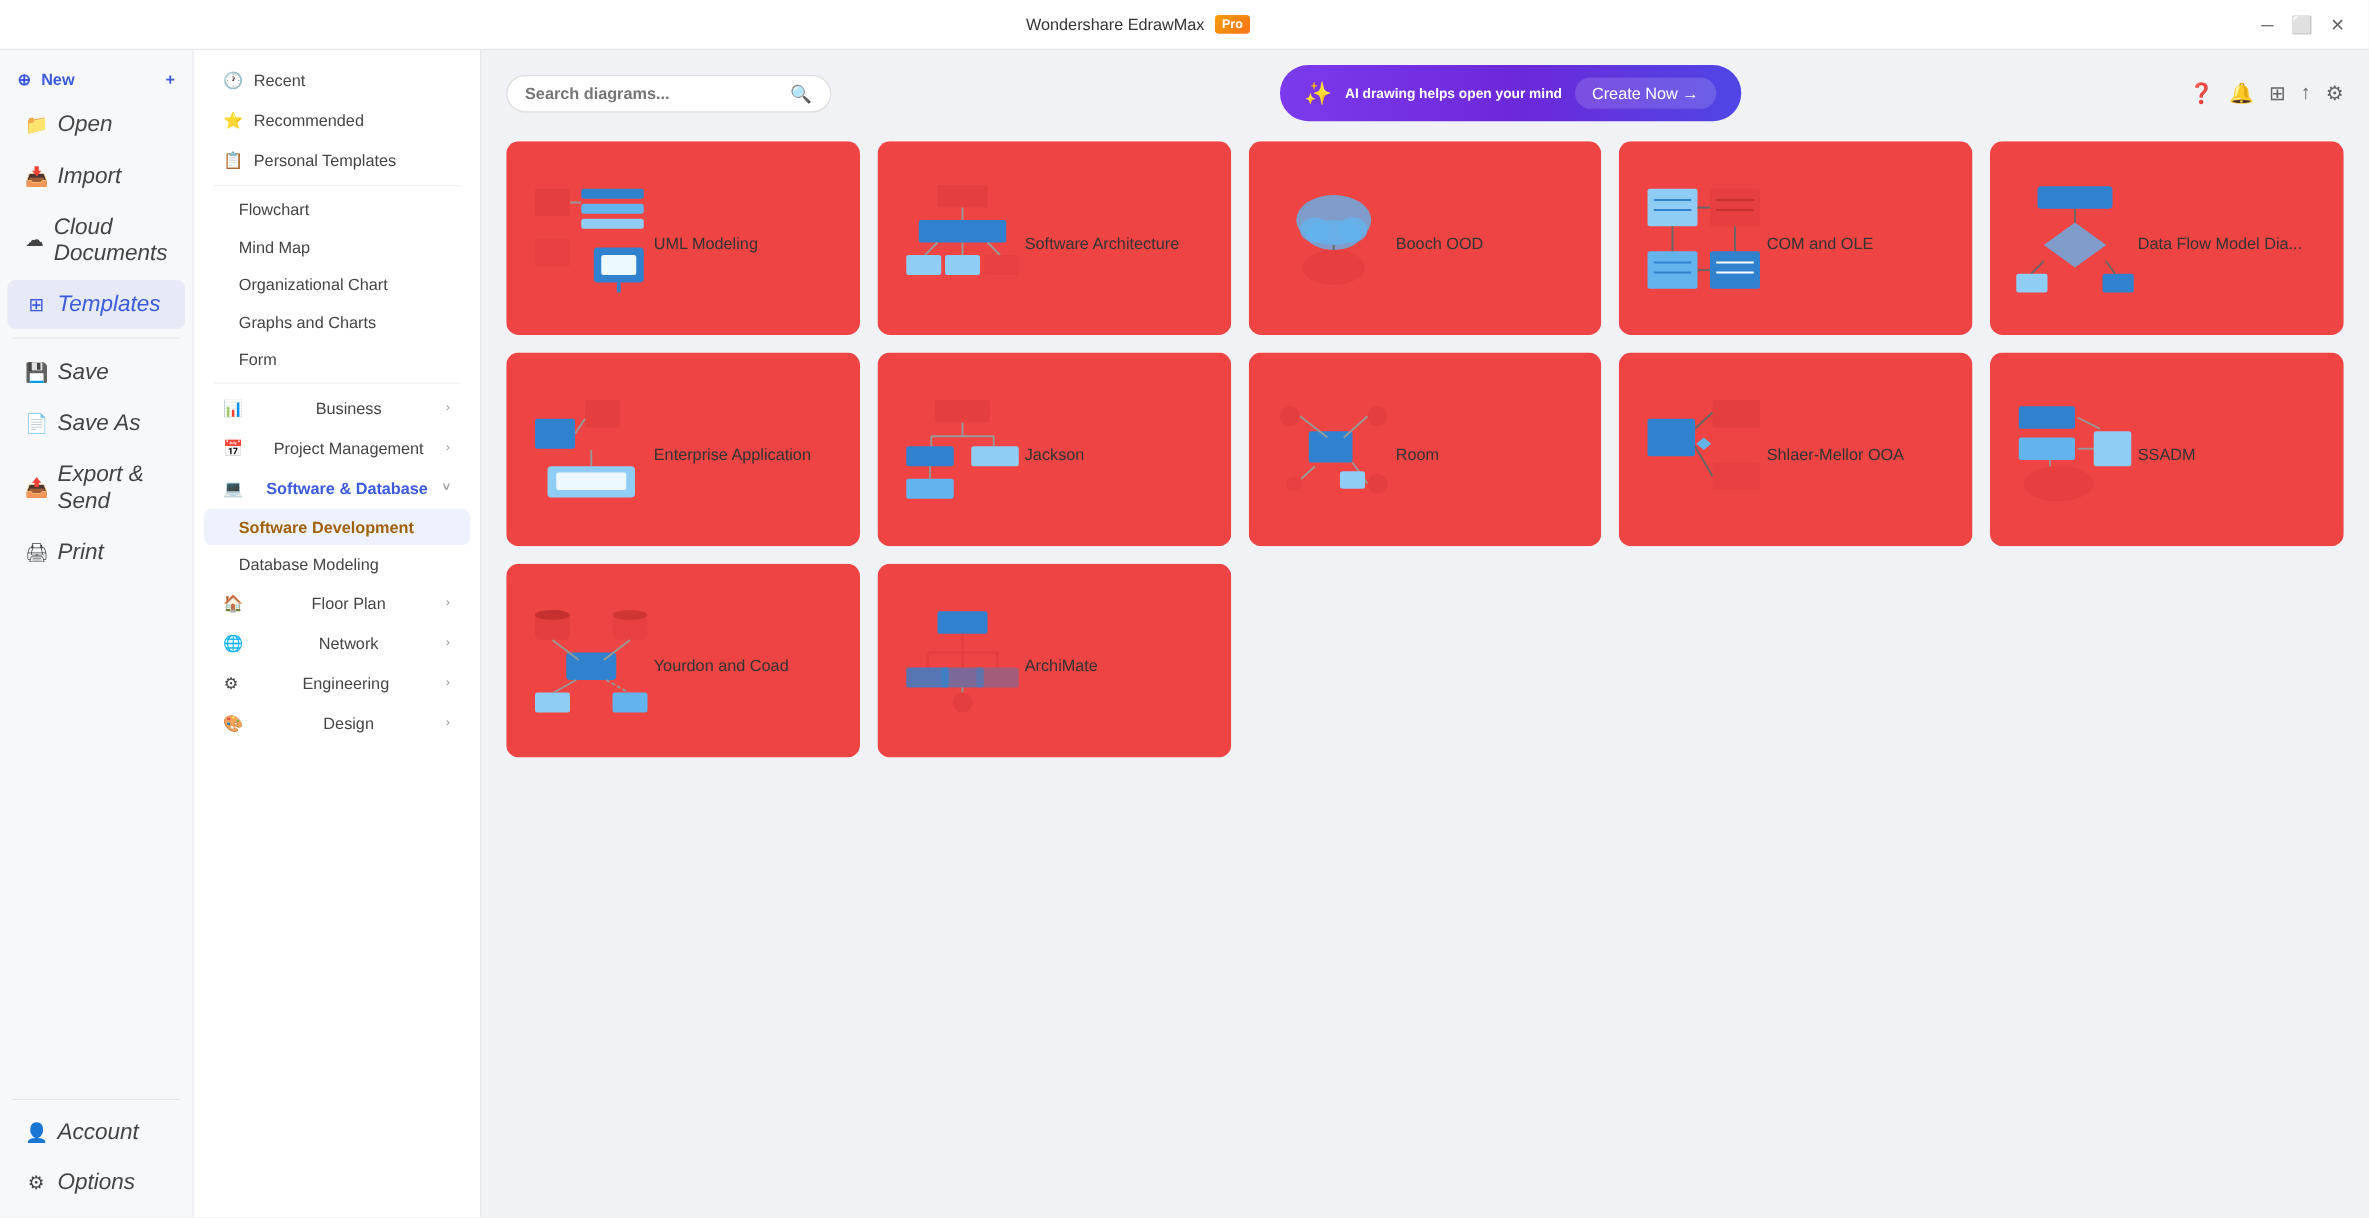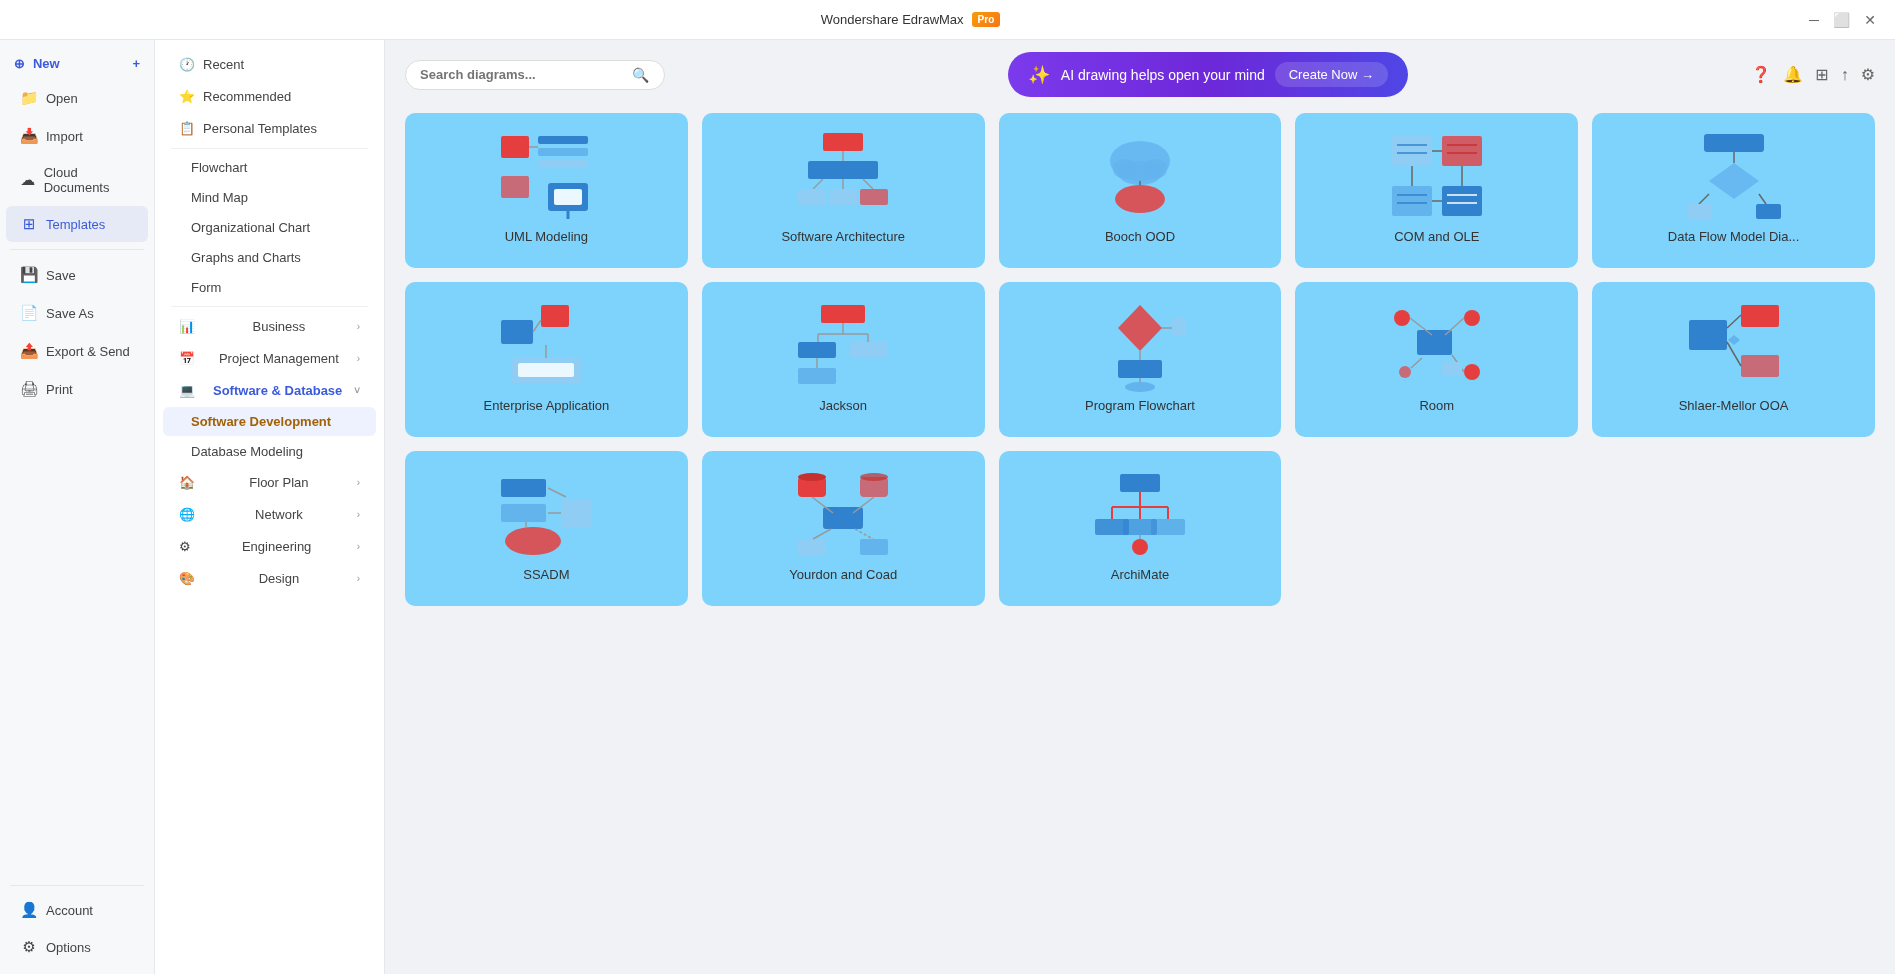--- a/index.html
+++ b/index.html
@@ -18,21 +18,21 @@
     .win-ctrl { cursor: pointer; color: #666; font-size: 14px; width: 18px; text-align: center; }
 
     
     .app-body { display: flex; flex: 1; overflow: hidden; }
 
     
     .sidebar { width: 155px; background: #f7f8fa; border-right: 1px solid #e5e7eb; display: flex; flex-direction: column; padding: 8px 0; flex-shrink: 0; }
     .sidebar-item { display: flex; align-items: center; gap: 8px; padding: 9px 14px; cursor: pointer; font-size: 13px; color: #444; border-radius: 6px; margin: 1px 6px; }
     .sidebar-item.active { background: #e6eaf6; color: #3b5bdb; }
     .sidebar-icon { font-size: 15px; width: 18px; text-align: center; }
-    .sidebar-label { font-size: 13px; }
+    .sidebar-label { font-size: 18px; font-style: italic; }
     .sidebar-new-btn { display: flex; align-items: center; gap: 8px; padding: 8px 14px; cursor: pointer; font-size: 13px; color: #3b5bdb; font-weight: 600; }
     .sidebar-divider { height: 1px; background: #e5e7eb; margin: 6px 10px; }
     .sidebar-bottom { margin-top: auto; }
 
     
     .nav-panel { width: 230px; background: #fff; border-right: 1px solid #e5e7eb; overflow-y: auto; flex-shrink: 0; padding: 8px 0; }
     .nav-section { padding: 0; }
     .nav-item { display: flex; align-items: center; gap: 8px; padding: 8px 16px; font-size: 13px; color: #444; cursor: pointer; border-radius: 6px; margin: 1px 8px; }
     .nav-item-icon { font-size: 13px; width: 16px; }
     .nav-group-header { display: flex; align-items: center; justify-content: space-between; padding: 8px 16px; font-size: 13px; color: #444; cursor: pointer; border-radius: 6px; margin: 1px 8px; }
@@ -42,29 +42,29 @@
     .nav-sub-item.active { color: #a16207; font-weight: 700; background: #eef2ff; }
     .nav-divider { height: 1px; background: #f0f0f0; margin: 4px 16px; }
 
     
     .main-content { flex: 1; display: flex; flex-direction: column; overflow: hidden; background: #f0f2f5; }
     .main-toolbar { display: flex; align-items: center; justify-content: space-between; padding: 12px 20px; background: #f0f2f5; flex-shrink: 0; }
     .search-bar { display: flex; align-items: center; background: #fff; border: 1px solid #ddd; border-radius: 20px; padding: 6px 14px; width: 260px; gap: 8px; }
     .search-input { border: none; outline: none; font-size: 13px; color: #666; width: 100%; background: transparent; font-weight: bold; }
     .search-icon { color: #999; font-size: 14px; }
     .ai-banner { display: flex; align-items: center; background: linear-gradient(90deg, #7c3aed, #6d28d9, #4f46e5); border-radius: 24px; padding: 10px 20px; gap: 10px; cursor: pointer; }
-    .ai-banner-text { color: white; font-size: 14px; font-weight: 400; }
+    .ai-banner-text { color: white; font-size: 11px; font-weight: 700; }
     .ai-banner-btn { background: rgba(255,255,255,0.15); color: white; border: none; padding: 5px 14px; border-radius: 14px; font-size: 13px; cursor: pointer; display: flex; align-items: center; gap: 4px; }
     .top-right-icons { display: flex; align-items: center; gap: 12px; color: #666; font-size: 16px; }
     .top-right-icon { cursor: pointer; position: relative; }
 
     
     .templates-grid { flex: 1; overflow-y: auto; padding: 4px 20px 20px; }
     .grid-container { display: grid; grid-template-columns: repeat(5, 1fr); gap: 14px; }
-    .template-card { background: #7dd3fc; border-radius: 10px; padding: 16px; display: flex; flex-direction: column; align-items: center; cursor: pointer; border: 2px solid transparent; transition: border-color 0.15s; min-height: 155px; }
+    .template-card { background: #ef4444; border-radius: 10px; padding: 16px; display: flex; flex-direction: row; align-items: center; cursor: pointer; border: 2px solid transparent; transition: border-color 0.15s; min-height: 155px; }
     .template-icon { width: 100px; height: 90px; display: flex; align-items: center; justify-content: center; flex-shrink: 0; }
     .template-label { font-size: 13px; color: #333; text-align: center; margin-top: 8px; font-weight: 400; }
 
     
     svg { overflow: visible; }
 
     
     .templates-grid::-webkit-scrollbar { width: 6px; }
     .templates-grid::-webkit-scrollbar-thumb { background: #ccc; border-radius: 3px; }
     .nav-panel::-webkit-scrollbar { width: 4px; }
@@ -390,39 +390,20 @@
               <rect x="5" y="42" width="38" height="16" fill="#3182ce" rx="2"></rect>
               <rect x="57" y="42" width="38" height="16" fill="#90cdf4" rx="2"></rect>
 
               <line x1="24" y1="58" x2="24" y2="68" stroke="#999" stroke-width="1.5"></line>
               <rect x="5" y="68" width="38" height="16" fill="#63b3ed" rx="2"></rect>
             </svg>
           </div>
           <span class="template-label">Jackson</span>
         </div>
 
-        <div class="template-card">
-          <div class="template-icon">
-            <svg width="100" height="90" viewBox="0 0 100 90">
-
-              <polygon points="50,5 72,28 50,51 28,28" fill="#e53e3e" opacity="0.85"></polygon>
-
-              <line x1="50" y1="51" x2="50" y2="60" stroke="#999" stroke-width="1.5"></line>
-
-              <rect x="28" y="60" width="44" height="18" fill="#3182ce" rx="2"></rect>
-
-              <line x1="72" y1="28" x2="88" y2="28" stroke="#999" stroke-width="1.5"></line>
-              <rect x="82" y="18" width="14" height="18" fill="#90cdf4" rx="2"></rect>
-
-              <line x1="50" y1="78" x2="50" y2="86" stroke="#999" stroke-width="1.5"></line>
-              <ellipse cx="50" cy="87" rx="15" ry="5" fill="#63b3ed"></ellipse>
-            </svg>
-          </div>
-          <span class="template-label">Program Flowchart</span>
-        </div>
 
 
 
         <div class="template-card">
           <div class="template-icon">
             <svg width="100" height="90" viewBox="0 0 100 90">
 
               <rect x="30" y="30" width="35" height="25" fill="#3182ce" rx="2"></rect>
 
               <circle cx="15" cy="18" r="8" fill="#e53e3e"></circle>

